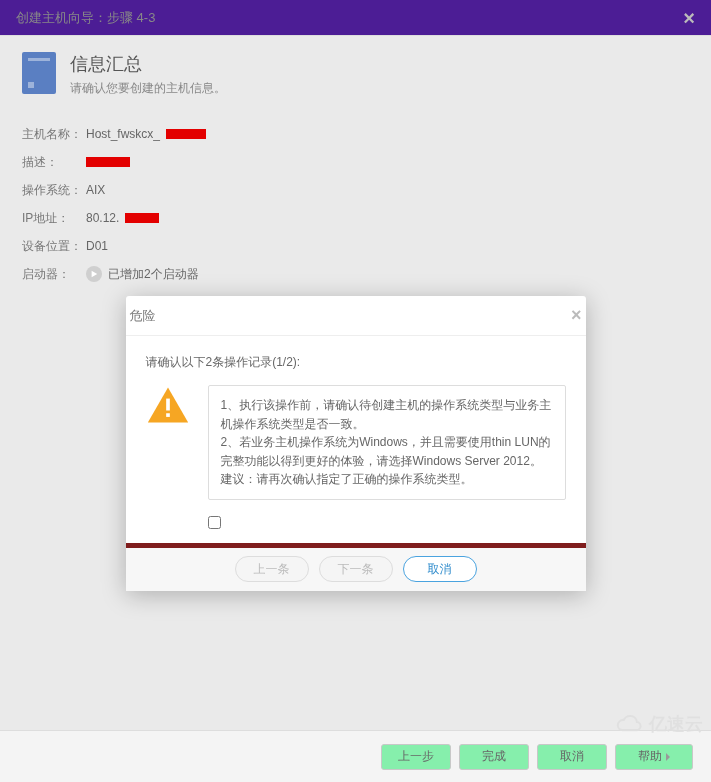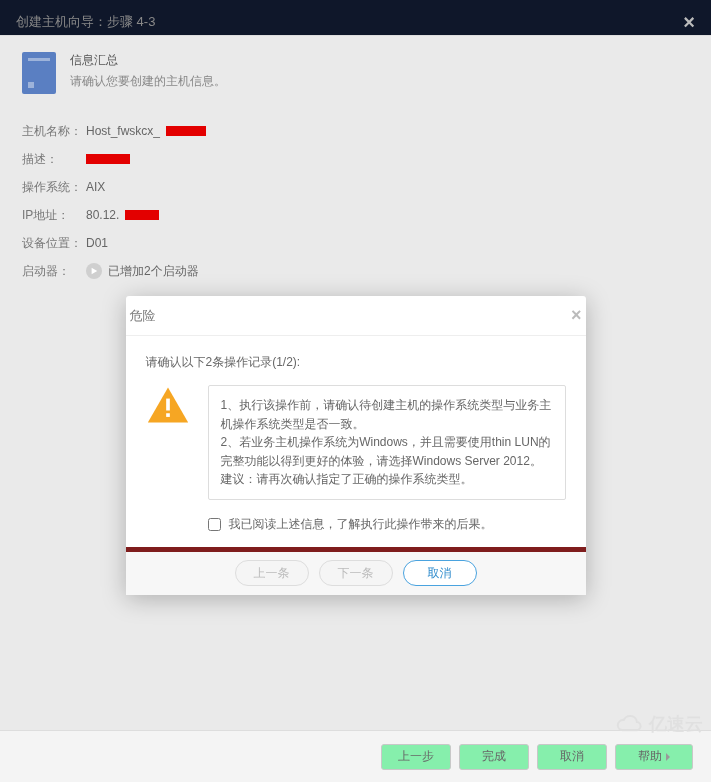--- a/index.html
+++ b/index.html
@@ -14,26 +14,26 @@
       overflow: hidden;
     }
     .underlay {
       position: absolute;
       top: 0; left: 0; right: 0; bottom: 0;
       background: #eaeaea;
     }
     .wizard-header {
       height: 36px;
       line-height: 36px;
-      padding: 4px 16px;
-      background: #0f172a;
+      padding: 12px 16px;
+      background: #4c1d95;
       border-bottom: 1px solid #ddd;
       display: flex;
       justify-content: space-between;
-      align-items: flex-start;
+      align-items: center;
       color: #888;
       font-size: 13px;
     }
     .wizard-close {
       font-size: 20px;
       color: #bbb;
       cursor: pointer;
       font-weight: bold;
     }
     .wizard-body {
@@ -60,21 +60,21 @@
       background: #9db3da;
     }
     .summary-icon::after {
       content: "";
       position: absolute;
       bottom: 6px; left: 6px;
       width: 6px; height: 6px;
       background: #9db3da;
     }
     .summary-title {
-      font-size: 12px;
+      font-size: 18px;
       color: #555;
       margin-bottom: 4px;
       font-family: Liberation Mono, monospace;
     }
     .summary-sub {
       font-size: 12px;
       color: #888;
     }
     .form-row {
       display: flex;
@@ -360,21 +360,20 @@
           </svg>
         </div>
         <div class="warn-box">
           <div>1、执行该操作前，请确认待创建主机的操作系统类型与业务主机操作系统类型是否一致。</div>
           <div>2、若业务主机操作系统为Windows，并且需要使用thin LUN的完整功能以得到更好的体验，请选择Windows Server 2012。</div>
           <div>建议：请再次确认指定了正确的操作系统类型。</div>
         </div>
       </div>
       <label class="ack-row">
         <input type="checkbox" style="">
-        <span>我已阅读上述信息，了解执行此操作带来的后果。</span>
       </label>
     </div>
     <div class="modal-footer">
       <button class="btn pill btn-disabled">上一条</button>
       <button class="btn pill btn-disabled">下一条</button>
       <button class="btn pill btn-primary">取消</button>
     </div>
   </div>
 </div>
 

